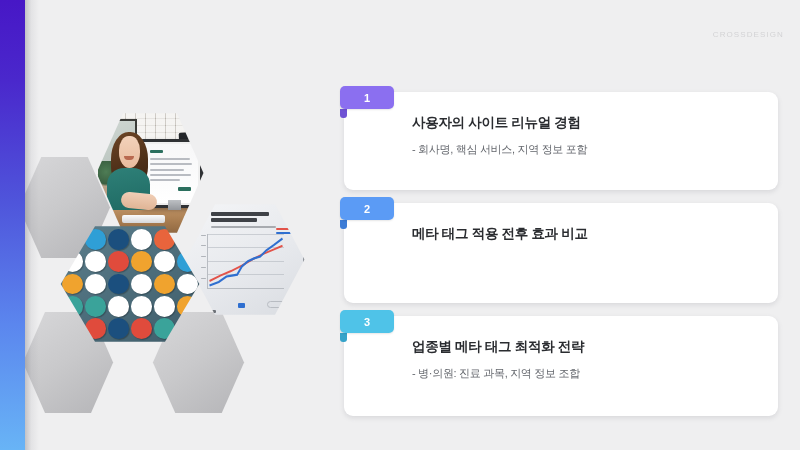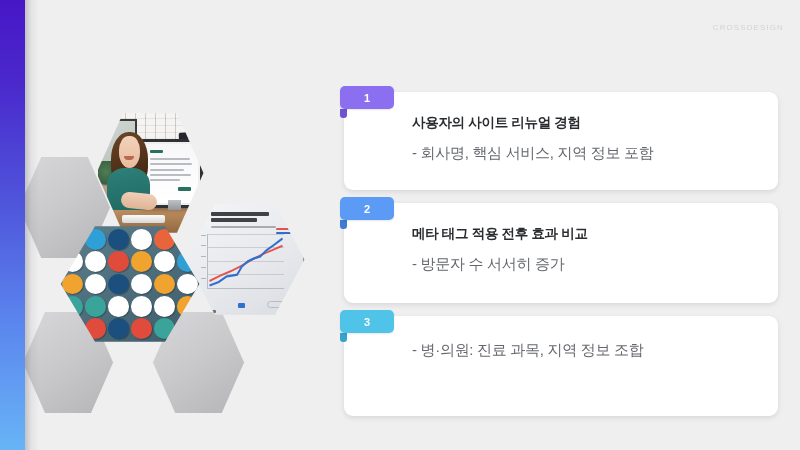--- a/index.html
+++ b/index.html
@@ -64,21 +64,21 @@
     background-clip: text;
     color: transparent;
     -webkit-text-fill-color: transparent;
     white-space: nowrap;
   }
 
   
   .brand {
     position: absolute;
     right: 16px;
-    top: 23px;
+    top: 30px;
     font-size: 8px;
     letter-spacing: 1.1px;
     color: #d3d3d5;
     z-index: 30;
     white-space: nowrap;
   }
 
   
   .hex-deco {
     position: absolute;
@@ -329,21 +329,21 @@
   }
   .card-title {
     font-size: 13.5px;
     font-weight: bold;
     color: #2a2c30;
     letter-spacing: -0.3px;
     margin-bottom: 9px;
     white-space: nowrap;
   }
   .card-line {
-    font-size: 15px;
+    font-size: 11px;
     color: #64676d;
     letter-spacing: -0.3px;
     line-height: 1.55;
     white-space: nowrap;
   }
 </style>
 </head>
 <body>
 
 <div id="slide">
@@ -465,27 +465,27 @@
         <div class="card-title">사용자의 사이트 리뉴얼 경험</div>
         <div class="card-line">- 회사명, 핵심 서비스, 지역 정보 포함</div>
       </div>
     </div>
 
     <div class="card c2">
       <div class="badge-tail" style="background: rgb(61, 124, 214);"></div>
       <div class="badge" style="background: rgb(91, 155, 245);">2</div>
       <div class="card-body">
         <div class="card-title">메타 태그 적용 전후 효과 비교</div>
-        <div class="card-line">- 방문자 수 서서히 증가</div>
       </div>
     </div>
 
     <div class="card c3">
       <div class="badge-tail" style="background: rgb(54, 163, 201);"></div>
       <div class="badge" style="background: rgb(79, 195, 232);">3</div>
       <div class="card-body">
+        <div class="card-title">업종별 메타 태그 최적화 전략</div>
         <div class="card-line">- 병·의원: 진료 과목, 지역 정보 조합</div>
       </div>
     </div>
 
   </div>
 
 </div>
 
 </body></html>

